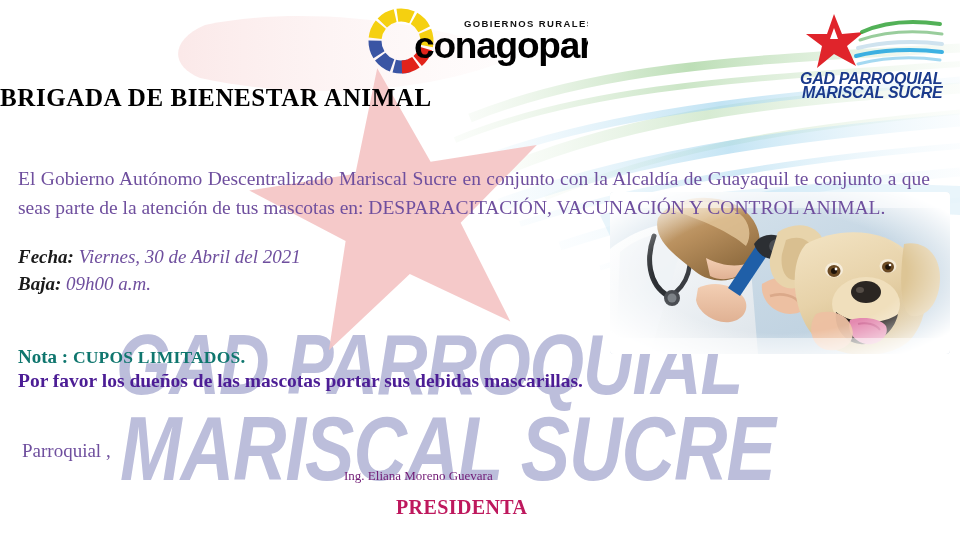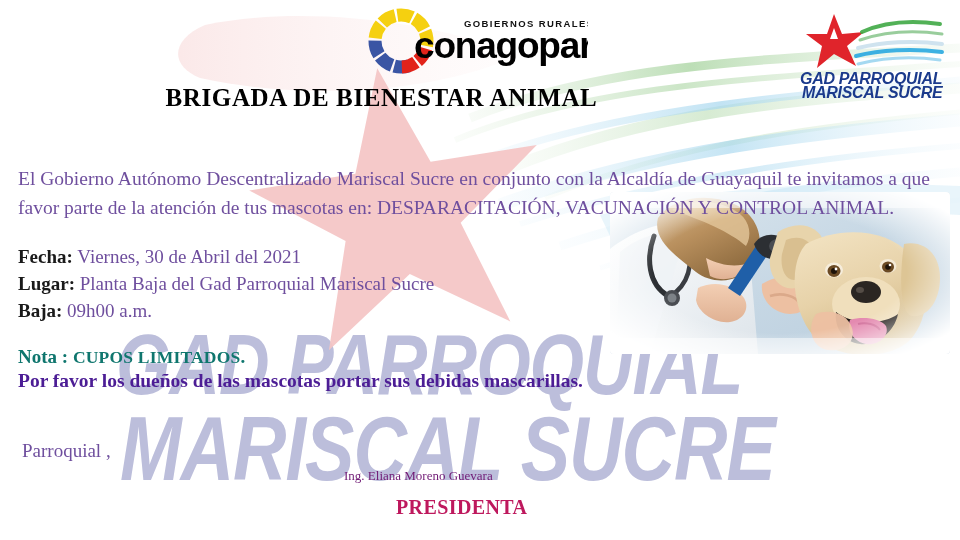--- a/index.html
+++ b/index.html
@@ -71,21 +71,21 @@
   .logo svg { display: block; }
 
   
   .content { position: relative; z-index: 5; }
 
   #title {
     position: absolute;
     left: 0;
     top: 84px;
     width: 763px;
-    text-align: center;
+    text-align: left;
     font-family: "Liberation Serif", serif;
     font-weight: 700;
     font-size: 25px;
     letter-spacing: 0.6px;
     color: #000000;
   }
 
   #intro {
     position: absolute;
     left: 18px;
@@ -99,21 +99,21 @@
   }
 
   .detail-block {
     position: absolute;
     left: 18px;
     top: 243px;
     font-size: 19px;
     line-height: 27px;
     color: #6f4f9e;
   }
-  .detail-row { white-space: nowrap; }
+  .detail-row { white-space: nowrap; font-style: italic; }
   .detail-label {
     font-weight: 700;
     color: #1a1a1a;
   }
   .detail-value { color: #6f4f9e; }
 
   #nota-row {
     position: absolute;
     left: 18px;
     top: 346px;
@@ -347,32 +347,28 @@
       </g>
       <text x="0" y="76" font-family="Liberation Sans, sans-serif" font-size="16" font-weight="700" font-style="italic" letter-spacing="-0.3" fill="#1b3a8c">GAD PARROQUIAL</text>
       <text x="2" y="90" font-family="Liberation Sans, sans-serif" font-size="16" font-weight="700" font-style="italic" letter-spacing="-0.3" fill="#1b3a8c">MARISCAL SUCRE</text>
     </svg>
   </div>
 
   <div class="content">
 
     <div id="title">BRIGADA DE BIENESTAR ANIMAL</div>
 
-    <p id="intro">El  Gobierno Autónomo Descentralizado Mariscal Sucre en conjunto con la Alcaldía de Guayaquil te invitamos a que favor parte de la atención de tus mascotas en: DESPARACITACIÓN, VACUNACIÓN Y CONTROL ANIMAL.</p>
+    <p id="intro">El  Gobierno Autónomo Descentralizado Mariscal Sucre en conjunto con la Alcaldía de Guayaquil te conjunto a que seas parte de la atención de tus mascotas en: DESPARACITACIÓN, VACUNACIÓN Y CONTROL ANIMAL.</p>
 
     <div class="detail-block">
       <div class="detail-row">
         <span class="detail-label">Fecha:</span>
         <span class="detail-value">Viernes, 30 de Abril del 2021</span>
       </div>
       <div class="detail-row">
-        <span class="detail-label">Lugar:</span>
-        <span class="detail-value">Planta Baja del Gad Parroquial Mariscal Sucre</span>
-      </div>
-      <div class="detail-row">
         <span class="detail-label">Baja:</span>
         <span class="detail-value">09h00 a.m.</span>
       </div>
     </div>
 
     <div id="nota-row">
       <span>Nota :</span>
       <span class="nota-strong">CUPOS LIMITADOS</span><span class="nota-dot">.</span>
     </div>
 

